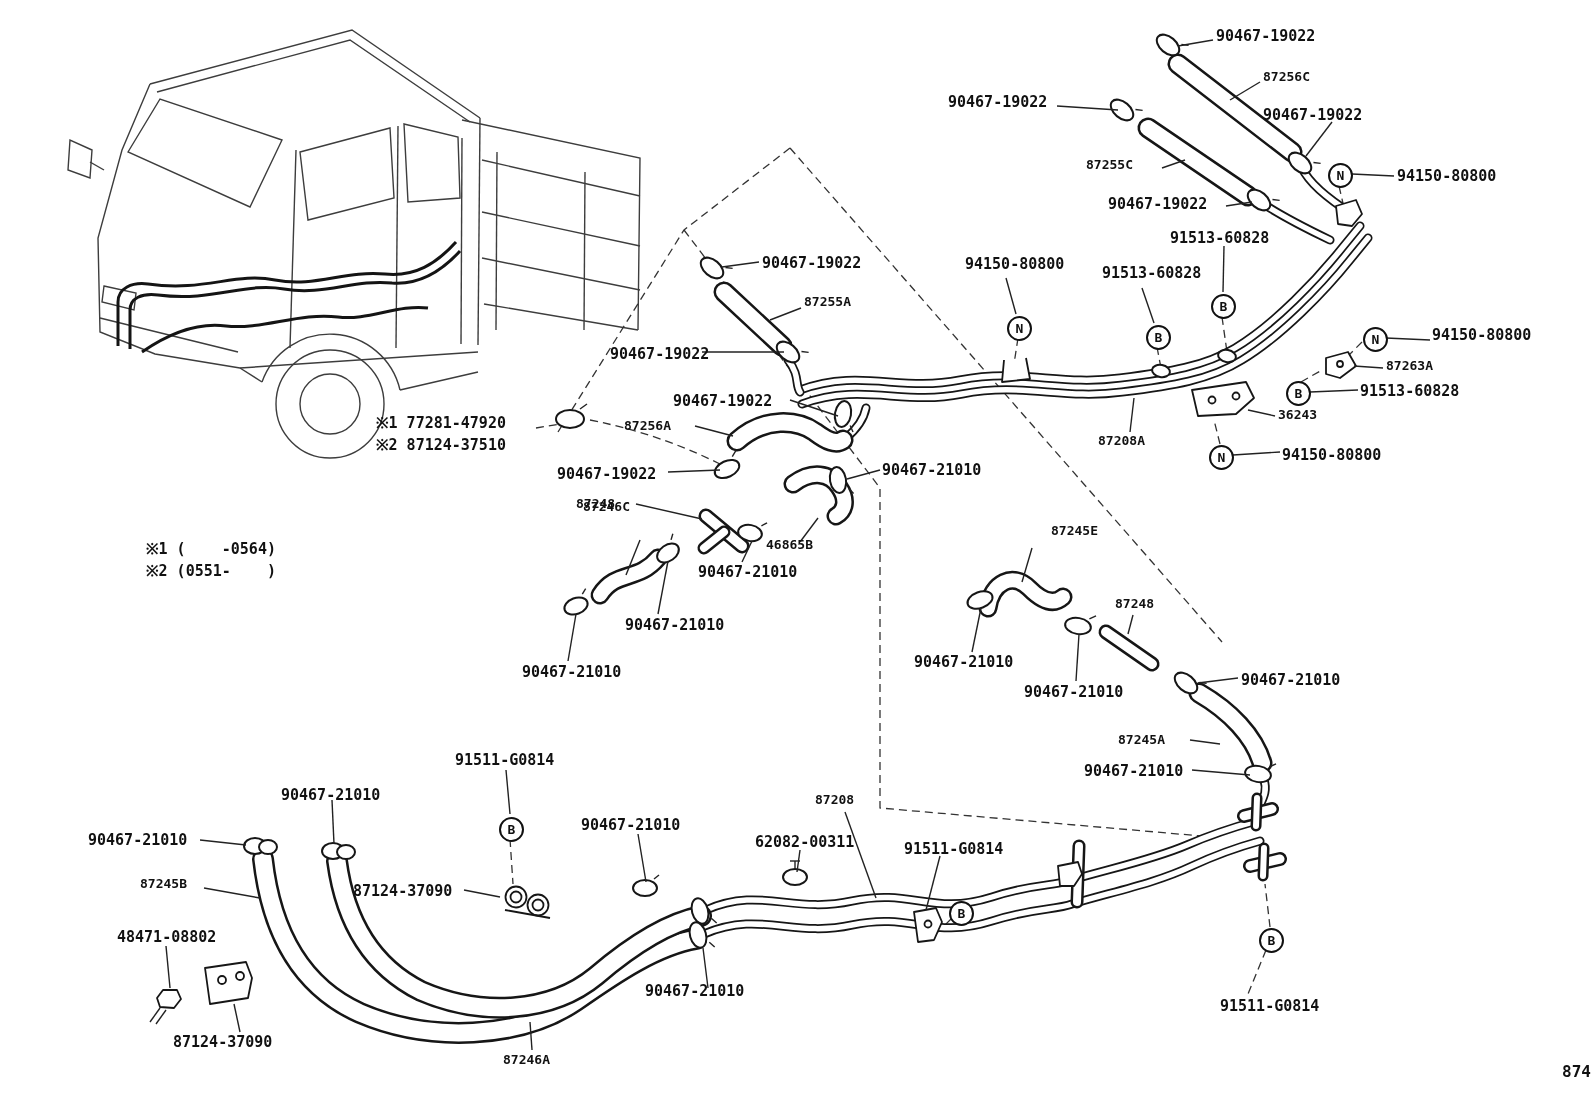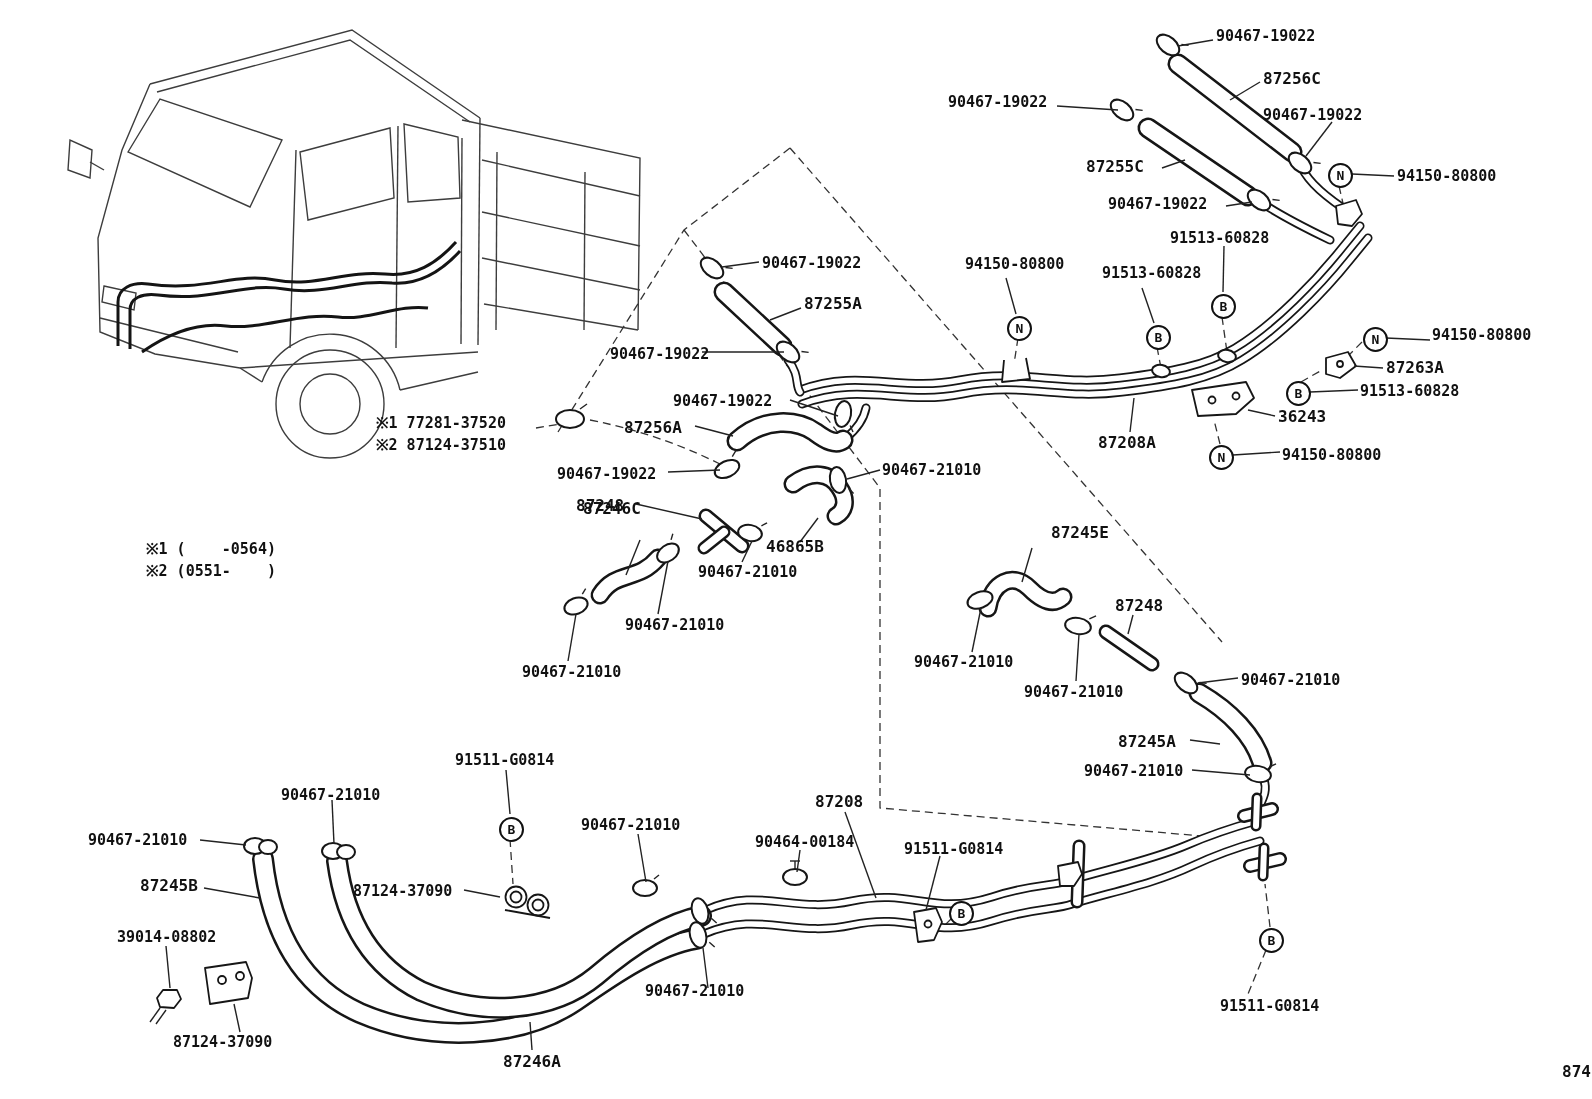--- a/index.html
+++ b/index.html
@@ -1,20 +1,20 @@
 <!DOCTYPE html>
 <html><head>
 <meta charset="utf-8">
 <style>
   html,body{margin:0;padding:0;background:#fff;}
   #stage{position:relative;width:1592px;height:1099px;background:#fff;overflow:hidden;
          font-family:"DejaVu Sans Mono", monospace;}
   #art{position:absolute;left:0;top:0;}
   .lbl{position:absolute;font-weight:bold;font-size:15px;color:#111;white-space:pre;line-height:1.1;}
-  .lbl.big{font-size:16px;text-align:right;}
+  .lbl.big{font-size:13px;text-align:right;}
   .callout{position:absolute;width:21px;height:21px;border:2px solid #111;border-radius:50%;
            text-align:center;line-height:21px;font-weight:bold;font-size:13px;color:#111;background:#fff;}
   .code{position:absolute;font-weight:bold;font-size:16px;color:#111;}
   
   .ln{fill:none;stroke:#3d3d3d;stroke-width:1.4;}
   .hose{fill:none;stroke:#141414;stroke-width:3;}
   .dsh{fill:none;stroke:#333;stroke-width:1.3;stroke-dasharray:8 5;}
   .ldr{fill:none;stroke:#222;stroke-width:1.4;}
   .to{fill:none;stroke:#161616;stroke-linecap:round;}
   .ti{fill:none;stroke:#fff;stroke-linecap:round;}
@@ -341,21 +341,21 @@
   <div class="lbl" style="left:1432px;top:327px">94150-80800</div>
   <div class="lbl big" style="left:1386px;top:359px">87263A</div>
   <div class="lbl" style="left:1360px;top:383px">91513-60828</div>
   <div class="lbl big" style="left:1278px;top:408px">36243</div>
   <div class="lbl big" style="left:1098px;top:434px">87208A</div>
   <div class="lbl" style="left:1282px;top:447px">94150-80800</div>
   <div class="lbl" style="left:762px;top:255px">90467-19022</div>
   <div class="lbl big" style="left:804px;top:295px">87255A</div>
   <div class="lbl" style="left:610px;top:346px">90467-19022</div>
   <div class="lbl" style="left:673px;top:393px">90467-19022</div>
-  <div class="lbl" style="left:376px;top:415px">※1 77281-37520</div>
+  <div class="lbl" style="left:376px;top:415px">※1 77281-47920</div>
   <div class="lbl" style="left:376px;top:437px">※2 87124-37510</div>
   <div class="lbl big" style="left:624px;top:419px">87256A</div>
   <div class="lbl" style="left:557px;top:466px">90467-19022</div>
   <div class="lbl" style="left:882px;top:462px">90467-21010</div>
   <div class="lbl big" style="left:576px;top:497px">87248</div>
   <div class="lbl big" style="left:583px;top:500px">87246C</div>
   <div class="lbl big" style="left:766px;top:538px">46865B</div>
   <div class="lbl" style="left:698px;top:564px">90467-21010</div>
   <div class="lbl" style="left:625px;top:617px">90467-21010</div>
   <div class="lbl" style="left:522px;top:664px">90467-21010</div>
@@ -363,26 +363,26 @@
   <div class="lbl big" style="left:1115px;top:597px">87248</div>
   <div class="lbl" style="left:914px;top:654px">90467-21010</div>
   <div class="lbl" style="left:1024px;top:684px">90467-21010</div>
   <div class="lbl" style="left:1241px;top:672px">90467-21010</div>
   <div class="lbl big" style="left:1118px;top:733px">87245A</div>
   <div class="lbl" style="left:1084px;top:763px">90467-21010</div>
   <div class="lbl" style="left:455px;top:752px">91511-G0814</div>
   <div class="lbl" style="left:281px;top:787px">90467-21010</div>
   <div class="lbl" style="left:581px;top:817px">90467-21010</div>
   <div class="lbl big" style="left:815px;top:793px">87208</div>
-  <div class="lbl" style="left:755px;top:834px">90464-00184</div>
+  <div class="lbl" style="left:755px;top:834px">62082-00311</div>
   <div class="lbl" style="left:904px;top:841px">91511-G0814</div>
   <div class="lbl" style="left:88px;top:832px">90467-21010</div>
   <div class="lbl big" style="left:140px;top:877px">87245B</div>
   <div class="lbl" style="left:353px;top:883px">87124-37090</div>
-  <div class="lbl" style="left:117px;top:929px">39014-08802</div>
+  <div class="lbl" style="left:117px;top:929px">48471-08802</div>
   <div class="lbl" style="left:645px;top:983px">90467-21010</div>
   <div class="lbl" style="left:173px;top:1034px">87124-37090</div>
   <div class="lbl big" style="left:503px;top:1053px">87246A</div>
   <div class="lbl" style="left:1220px;top:998px">91511-G0814</div>
 
   <div class="lbl" style="left:146px;top:541px">※1 (    -0564)</div>
   <div class="lbl" style="left:146px;top:563px">※2 (0551-    )</div>
 
   <div class="callout" style="left:1328px;top:163px">N</div>
   <div class="callout" style="left:1211px;top:294px">B</div>

